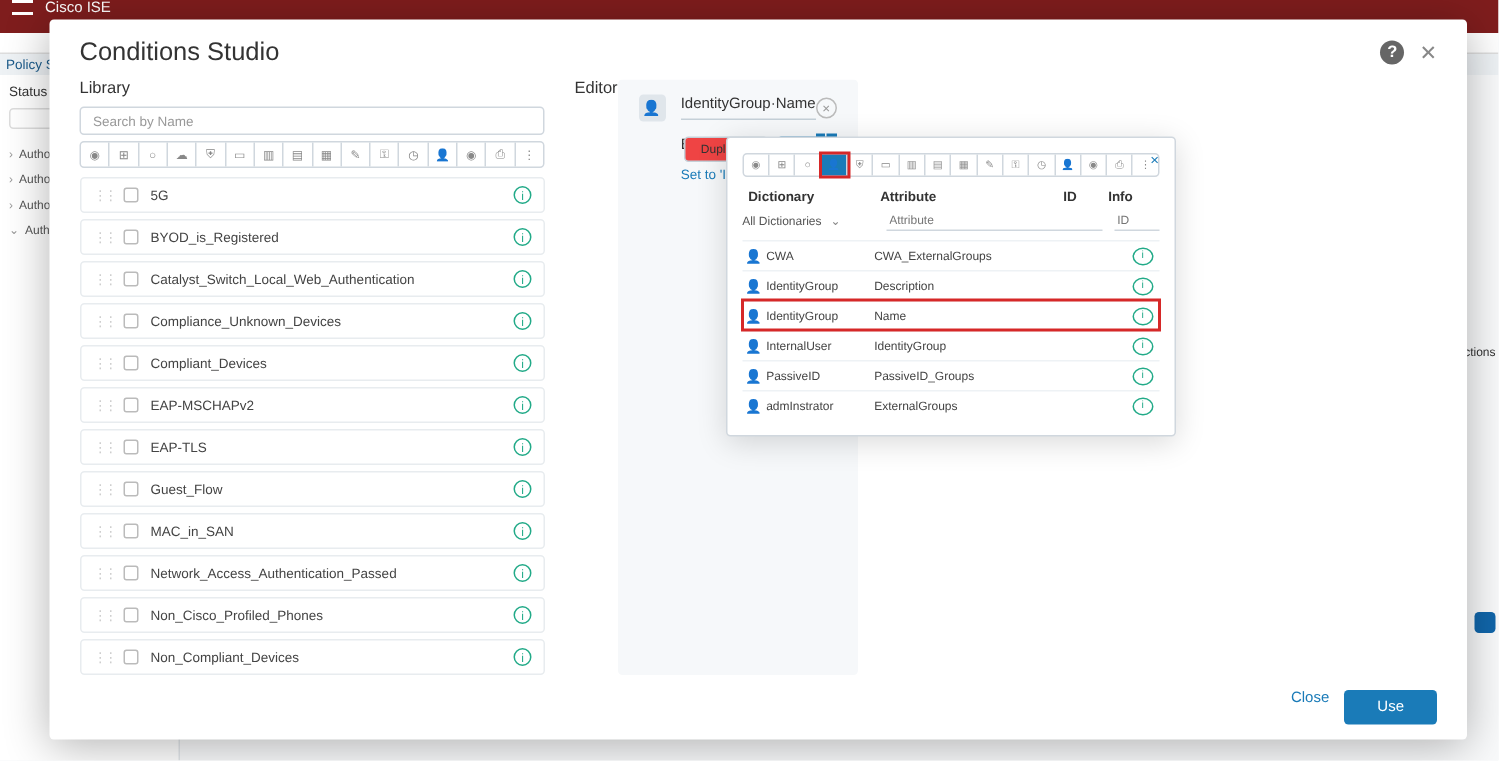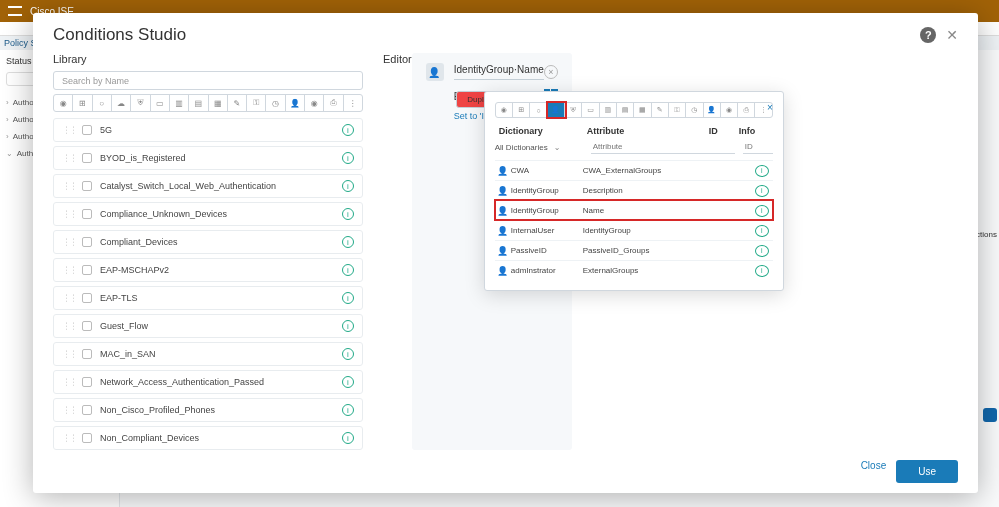--- a/index.html
+++ b/index.html
@@ -1,17 +1,17 @@
 <!DOCTYPE html>
 <html><head>
 <meta charset="utf-8">
 <style>
 *{box-sizing:border-box;margin:0;padding:0;font-family:Arial,Helvetica,sans-serif}
 body{width:999px;height:507px;background:#f4f6f8;position:relative;overflow:hidden;font-size:10px}
-.bg-header{height:22px;background:#a16207;display:flex;align-items:center;padding:0 8px;color:#fff;font-size:10px}
+.bg-header{height:22px;background:#7f1d1d;display:flex;padding:0 8px;color:#fff;font-size:10px}
 .bg-header .ham{width:14px;height:10px;border-top:2px solid #fff;border-bottom:2px solid #fff;margin-right:8px}
 .bg-nav{height:14px;background:#fff;border-bottom:1px solid #ddd;padding-left:430px;font-size:9px;color:#333;display:flex;align-items:center;gap:12px}
 .bg-sub{height:14px;background:#eef2f5;font-size:9px;color:#1a5a8a;padding-left:4px;display:flex;align-items:center}
 .bg-body{display:flex;height:calc(100% - 50px)}
 .bg-left{width:120px;background:#fff;border-right:1px solid #e3e7eb;padding:6px}
 .bg-left .st{font-size:9px;color:#333;margin-bottom:6px}
 .bg-left .srch{height:14px;border:1px solid #ddd;border-radius:3px;margin-bottom:8px}
 .bg-left .row{font-size:8px;color:#555;padding:4px 0;display:flex;align-items:center;gap:4px}
 .bg-left .row::before{content:"›";font-size:8px;color:#999}
 .bg-left .row.open::before{content:"⌄"}

